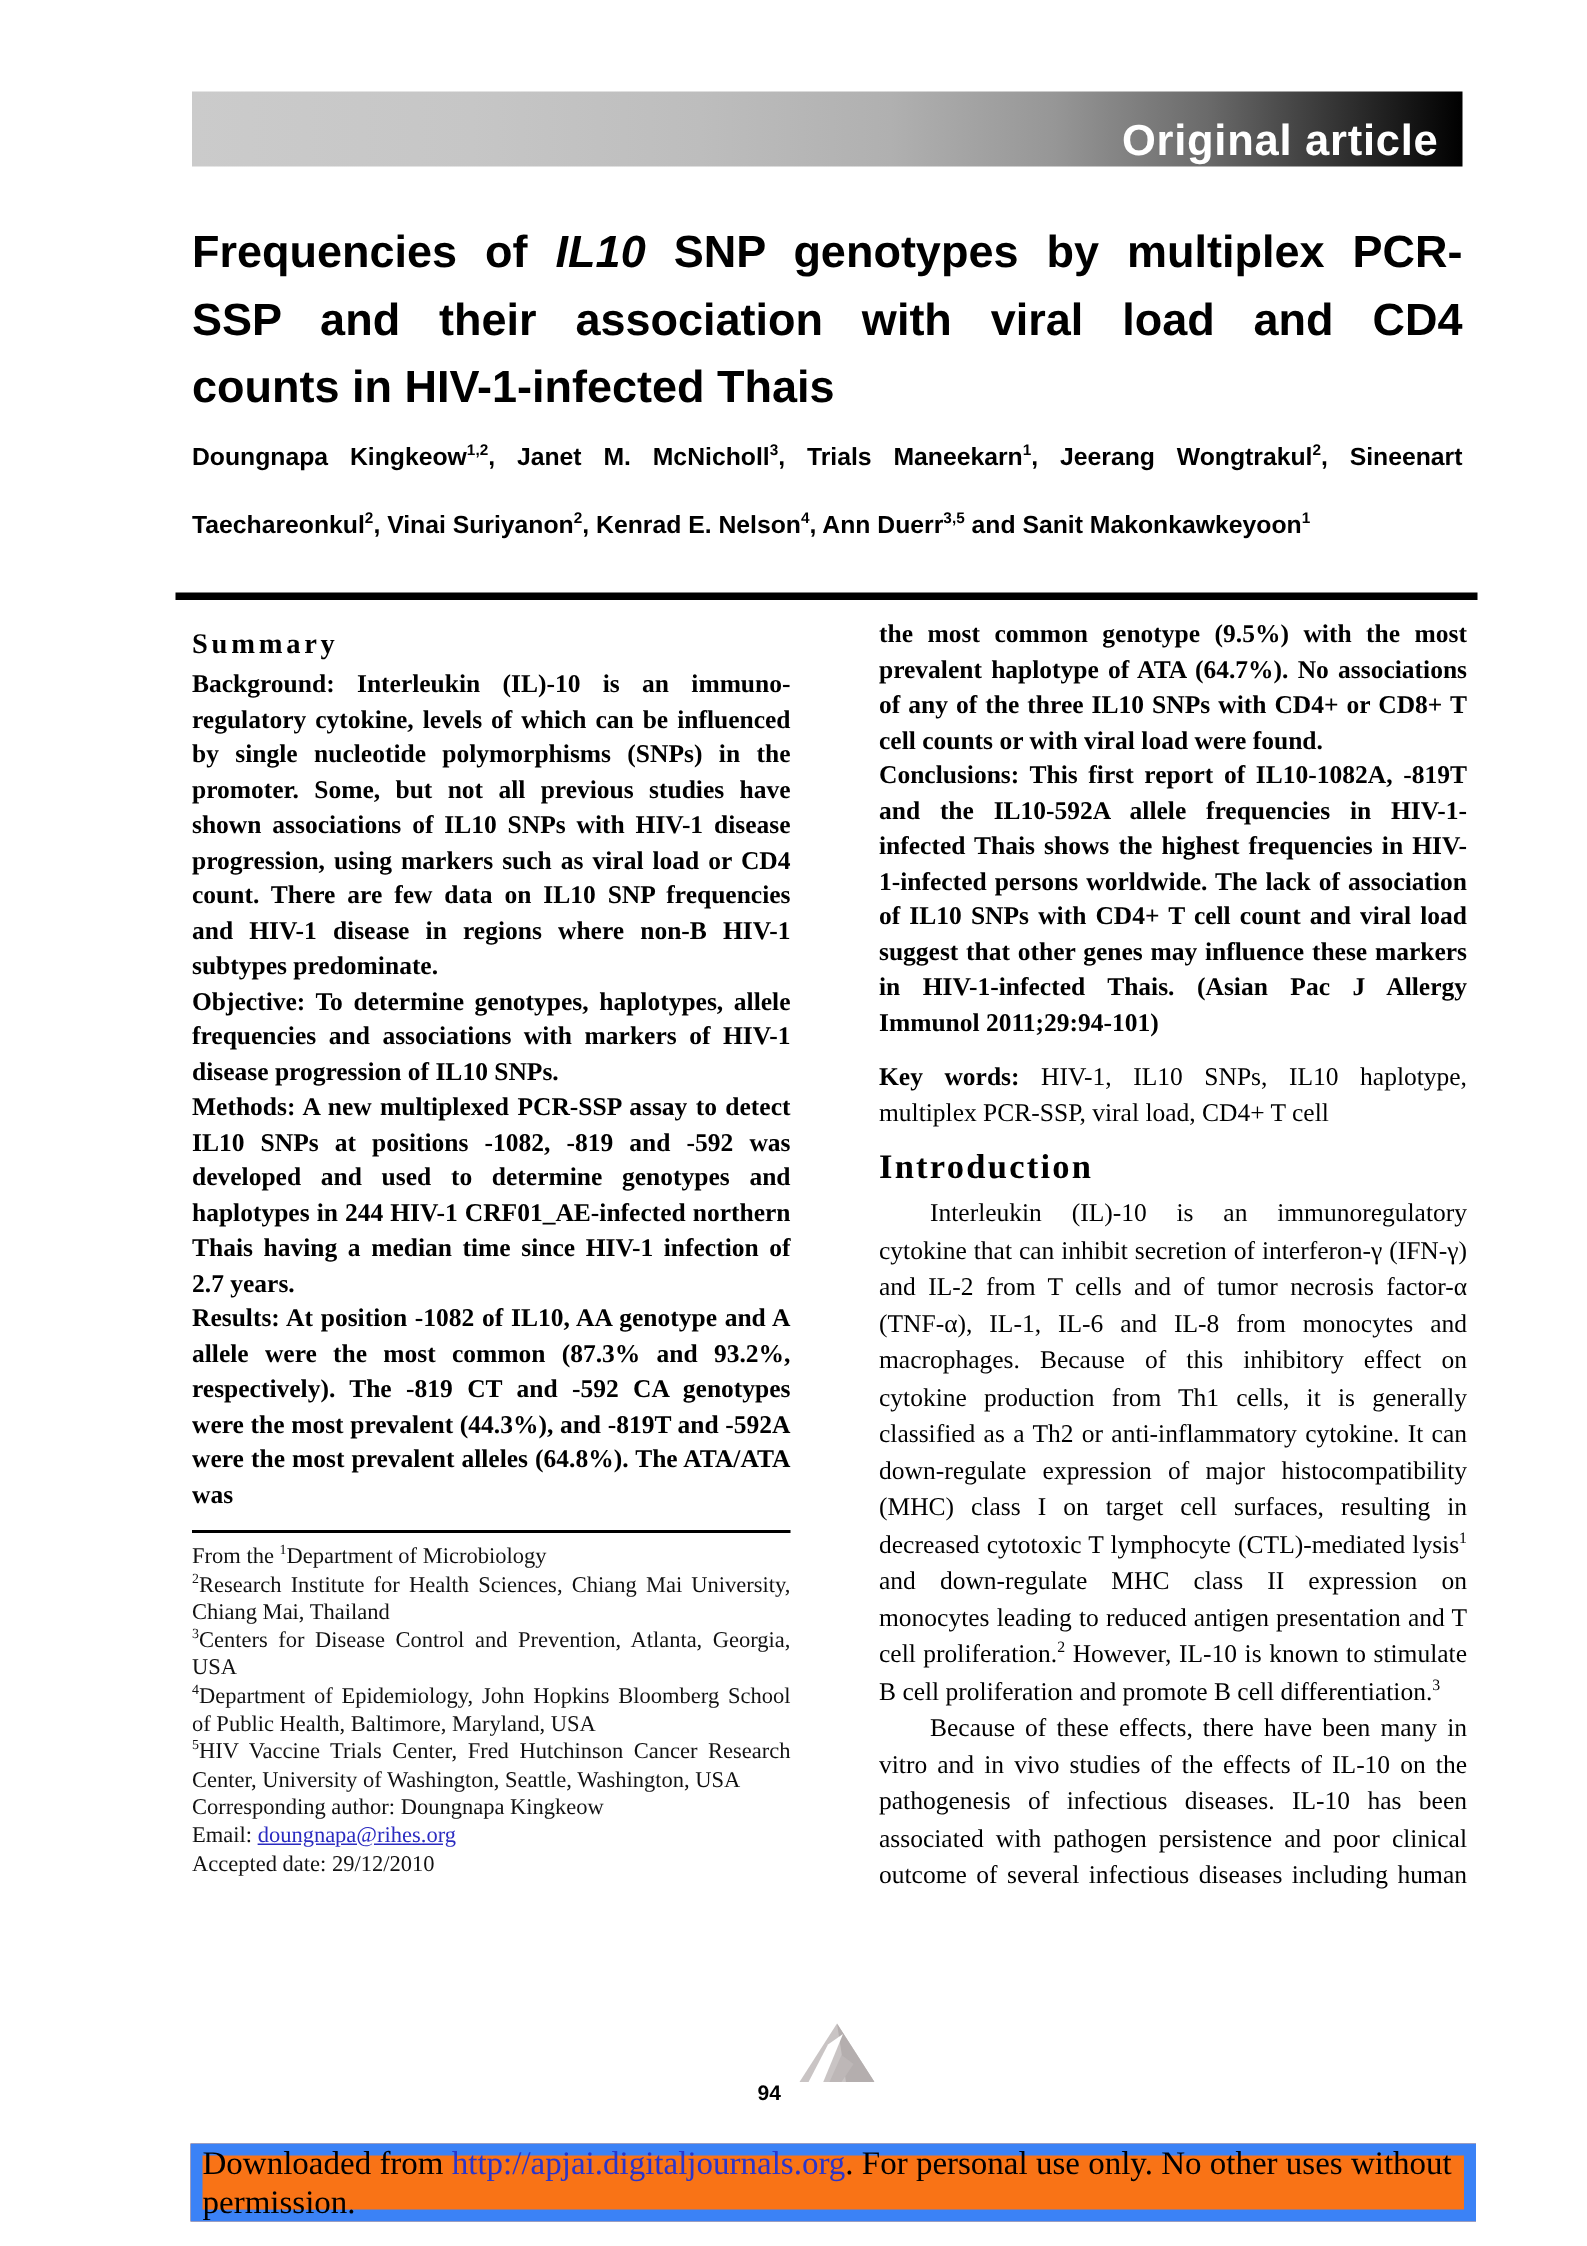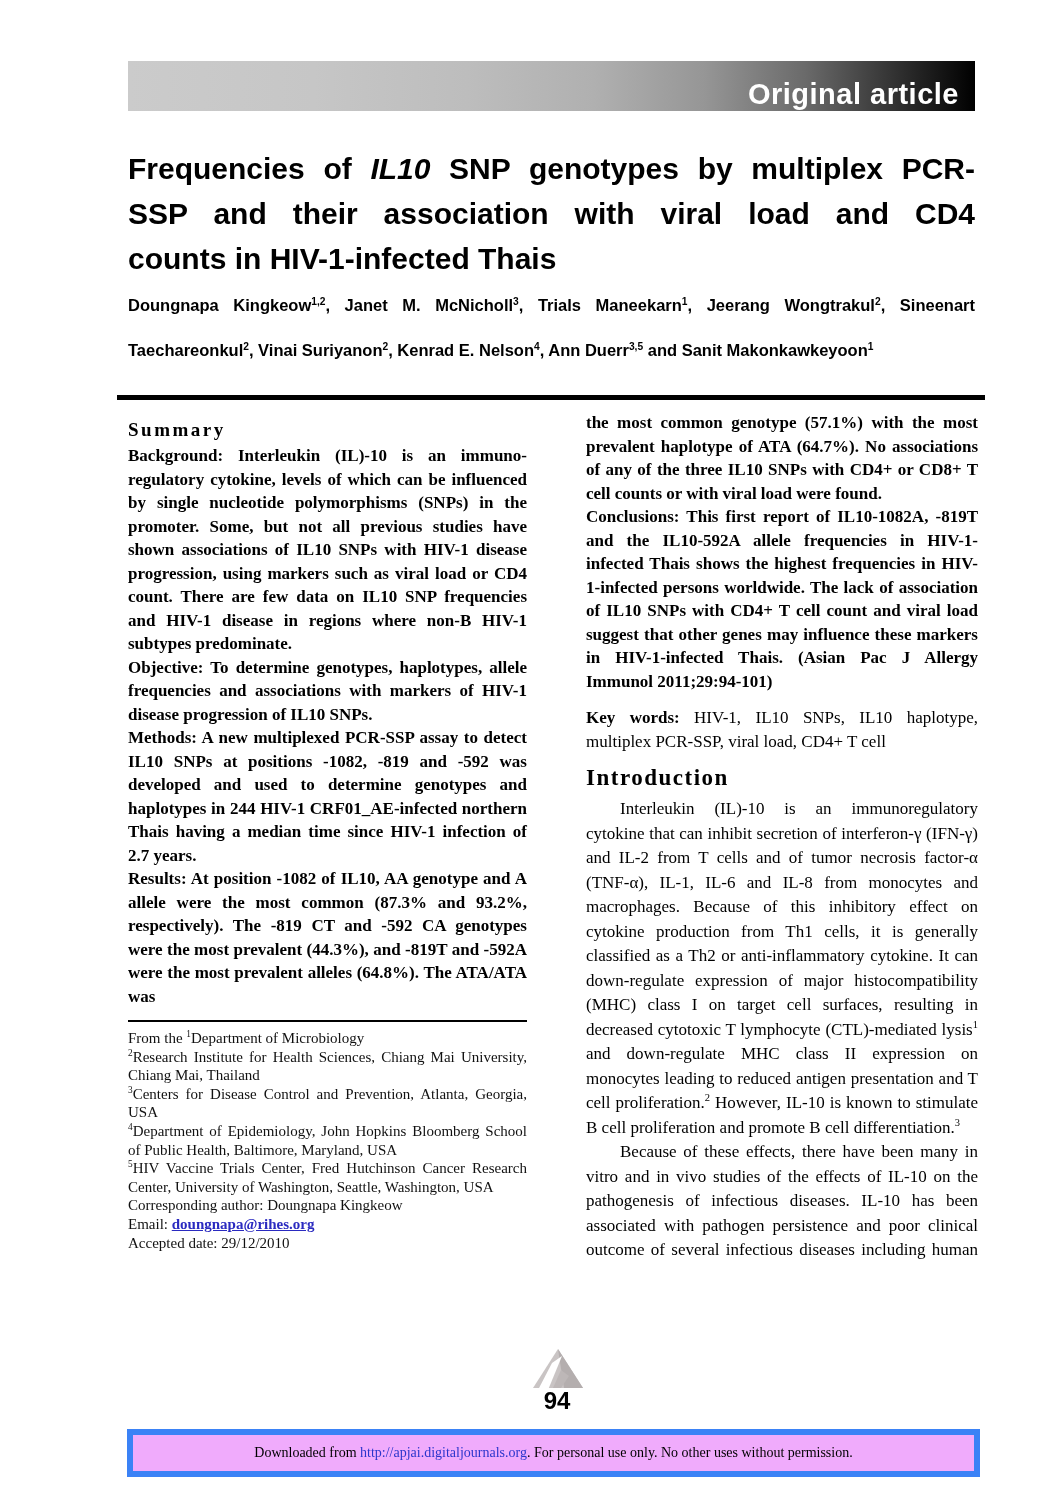--- a/index.html
+++ b/index.html
@@ -48,45 +48,45 @@
   .section-heading {
     font-size:19px; font-weight:bold; letter-spacing:2.5px; margin:0 0 3px 0;
   }
   .sum-para {
     font-size:17px; font-weight:bold; line-height:23.5px;
     text-align:justify; margin:0;
   }
   .rule-foot { width:399px; height:2px; background:#000; margin:12px 0 7px 0; }
   .footnotes { font-size:15px; line-height:18.6px; text-align:justify; color:#111; }
   .fn { margin:0; }
-  .link { color:#2a2ac0; text-decoration:underline;font-weight:bold; }
+  .link { color:#2a2ac0; text-decoration:underline; }
 
   .keywords { font-size:17px; line-height:23.5px; text-align:justify; margin:13px 0 12px 0; }
   .kw-label { font-weight:bold; }
   .intro-heading {
     font-size:23px; font-weight:bold; letter-spacing:1.5px;
     font-family:"Liberation Serif", serif; margin:10px 0 6px 0;
   }
   .reg-para {
     font-size:17px; line-height:24.5px; text-align:justify;
     text-indent:34px; margin:0;
   }
   .justify-last { text-align-last:justify; }
 
   
   .logo { position:absolute; left:531px; top:1348px; width:52px; height:42px; }
   .page-number {
-    position:absolute; left:505px; top:1387px; width:104px; text-align:center;
-    font-family:"Liberation Sans", sans-serif; font-weight:bold; font-size:24px;
+    position:absolute; left:505px; top:1387px; width:104px; text-align:left;
+    font-family:"Liberation Sans", sans-serif; font-weight:bold; font-size:14px;
   }
   .footer-box {
     position:absolute; left:127px; top:1429px; width:841px; height:36px;
-    border:6px solid #3b82f6; background:#f0abfc;
+    border:8px solid #3b82f6; background:#f97316;
     display:flex; align-items:center; justify-content:center;
-    font-size:14px;
+    font-size:22px;
   }
   .footer-link { color:#2a35cc; text-decoration:none; }
 </style>
 </head>
 <body>
 
 <div class="header-bar">
   <span class="header-label">Original article</span>
 </div>
 
@@ -118,21 +118,21 @@
     <div class="fn"><sup>3</sup><span>Centers for Disease Control and Prevention, Atlanta, Georgia, USA</span></div>
     <div class="fn"><sup>4</sup><span>Department of Epidemiology, John Hopkins Bloomberg School of Public Health, Baltimore, Maryland, USA</span></div>
     <div class="fn"><sup>5</sup><span>HIV Vaccine Trials Center, Fred Hutchinson Cancer Research Center, University of Washington, Seattle, Washington, USA</span></div>
     <div class="fn">Corresponding author: Doungnapa Kingkeow</div>
     <div class="fn"><span>Email: </span><a href="#" class="link">doungnapa@rihes.org</a></div>
     <div class="fn">Accepted date: 29/12/2010</div>
   </div>
 </div>
 
 <div class="col-right">
-  <p class="sum-para">the most common genotype (57.1%) with the most prevalent haplotype of ATA (64.7%).  No associations of any of the three IL10 SNPs with CD4+ or CD8+ T cell counts or with viral load were found.</p>
+  <p class="sum-para">the most common genotype (9.5%) with the most prevalent haplotype of ATA (64.7%).  No associations of any of the three IL10 SNPs with CD4+ or CD8+ T cell counts or with viral load were found.</p>
   <p class="sum-para">Conclusions: This first report of IL10-1082A, -819T and the IL10-592A allele frequencies in HIV-1-infected Thais shows the highest frequencies in HIV-1-infected persons worldwide. The lack of association of IL10 SNPs with CD4+ T cell count and viral load suggest that other genes may influence these markers in HIV-1-infected Thais. (Asian Pac J Allergy Immunol 2011;29:94-101)</p>
 
   <p class="keywords"><span class="kw-label">Key words:</span><span> HIV-1, IL10 SNPs, IL10 haplotype, multiplex PCR-SSP, viral load, CD4+ T cell</span></p>
 
   <div class="intro-heading">Introduction</div>
   <p class="reg-para"><span>Interleukin (IL)-10 is an immunoregulatory cytokine that can inhibit secretion of interferon-γ (IFN-γ) and IL-2 from T cells and of tumor necrosis factor-α (TNF-α), IL-1, IL-6 and IL-8 from monocytes and macrophages. Because of this inhibitory effect on cytokine production from Th1 cells, it is generally classified as a Th2 or anti-inflammatory cytokine. It can down-regulate expression of major histocompatibility (MHC) class I on target cell surfaces, resulting in decreased cytotoxic T lymphocyte (CTL)-mediated lysis</span><sup>1</sup><span> and down-regulate MHC class II expression on monocytes leading to reduced antigen presentation and T cell proliferation.</span><sup>2</sup><span> However, IL-10 is known to stimulate B cell proliferation and promote B cell differentiation.</span><sup>3</sup></p>
   <p class="reg-para justify-last"><span>Because of these effects, there have been many in vitro and in vivo studies of the effects of IL-10 on the pathogenesis of infectious diseases. IL-10 has been associated with pathogen persistence and poor clinical outcome of several infectious diseases including human</span></p>
 </div>
 
 <div class="logo">

